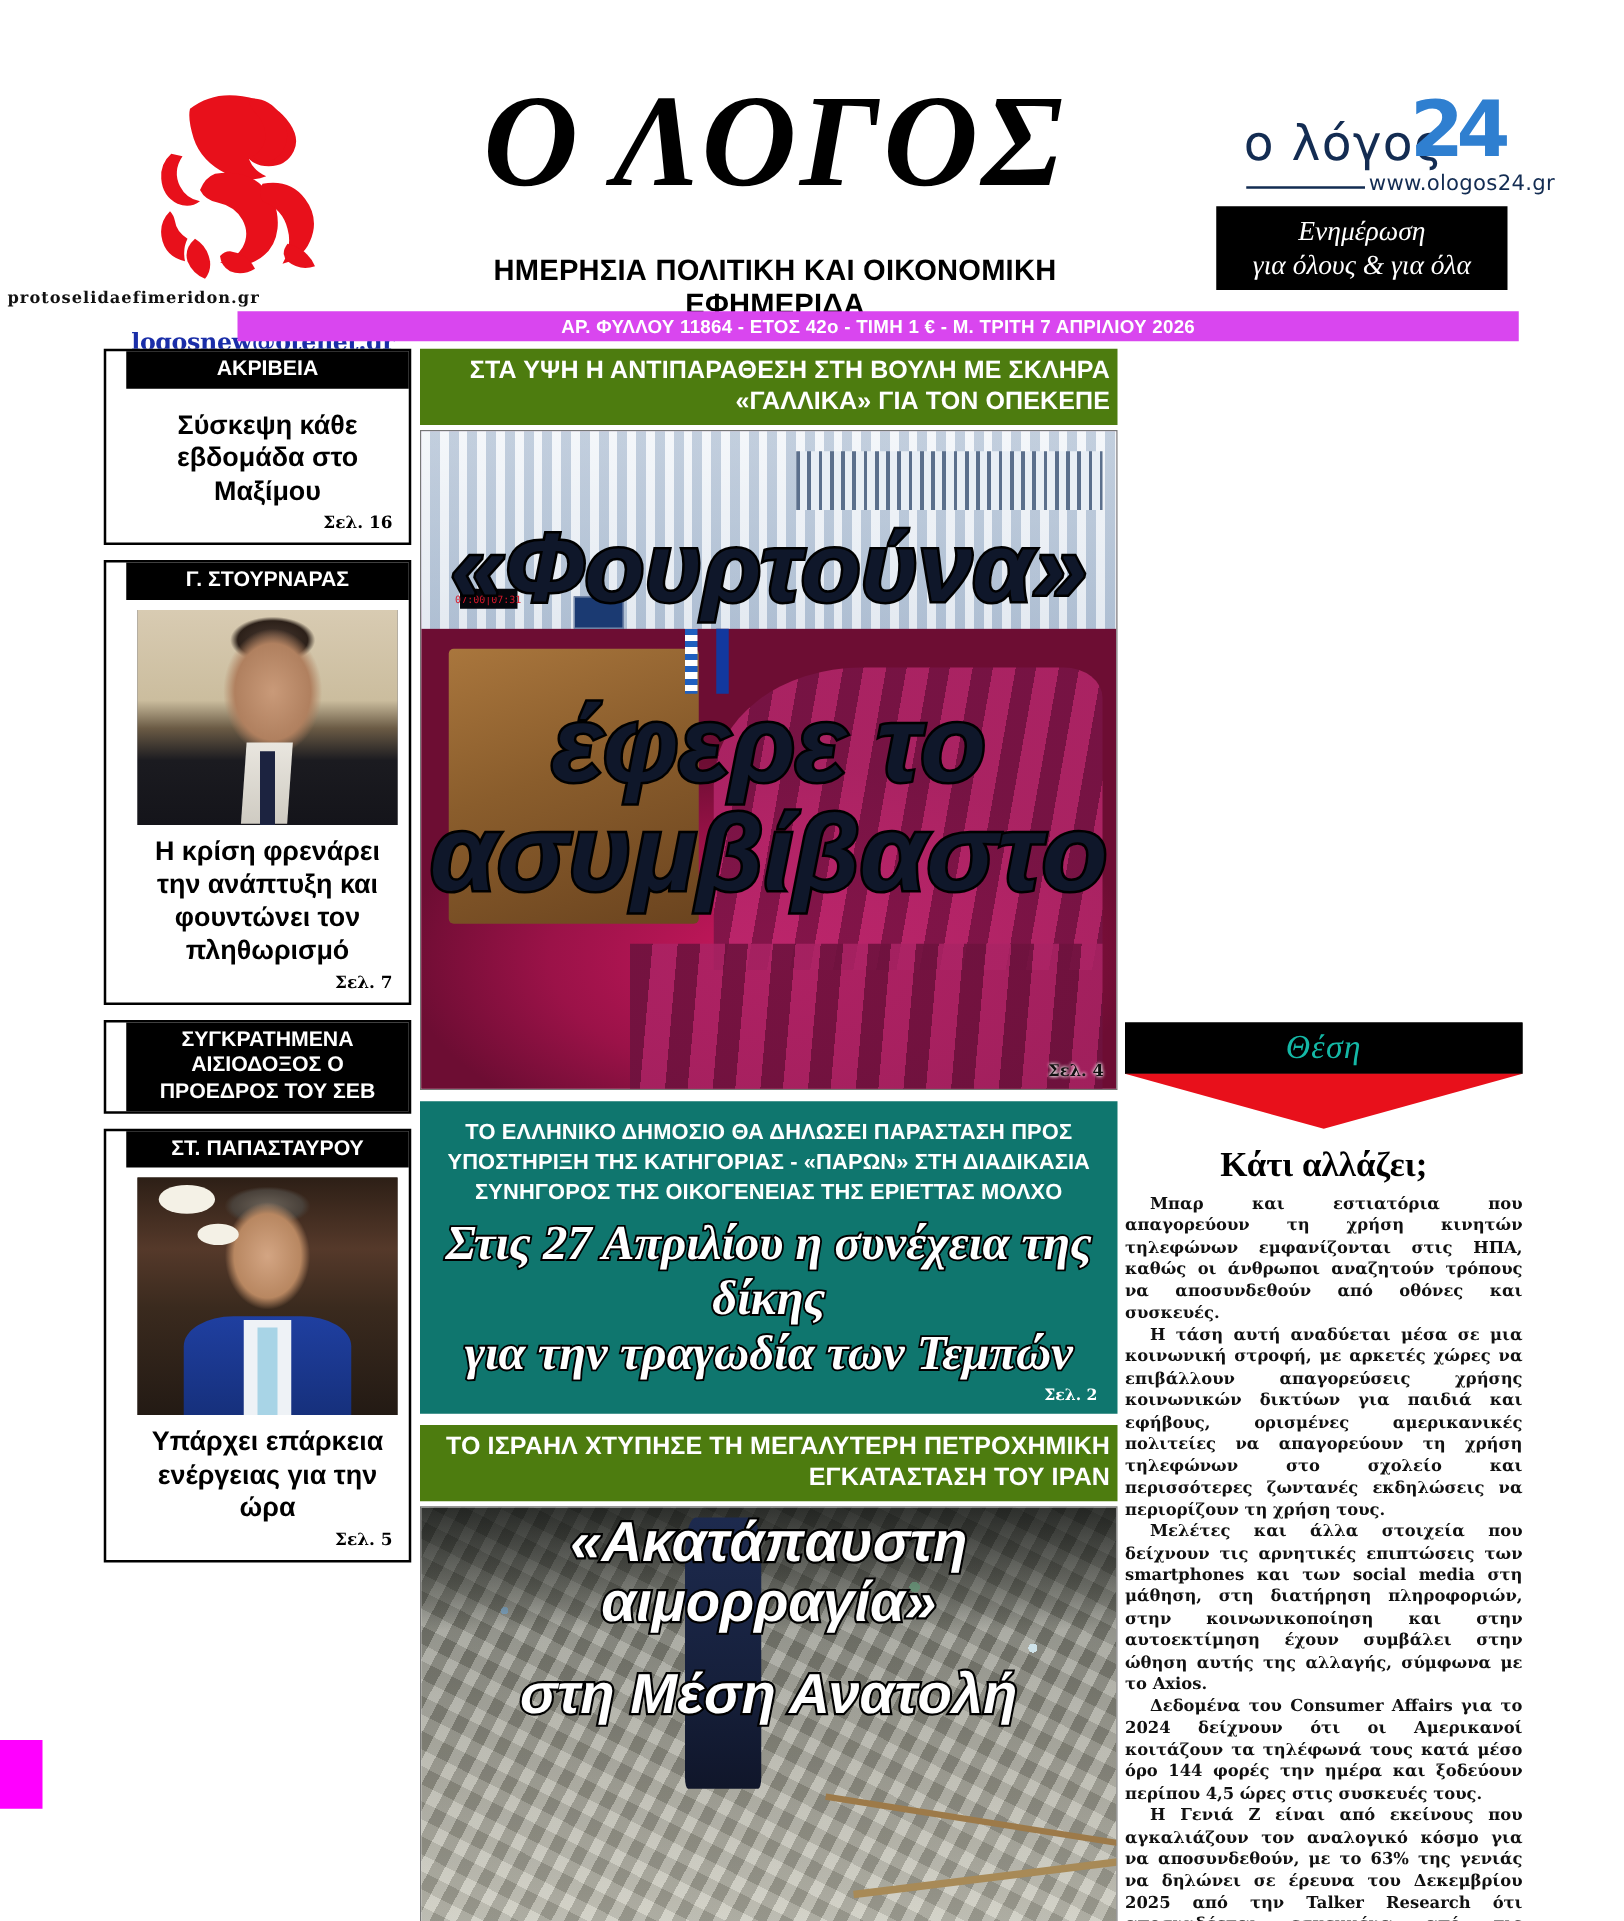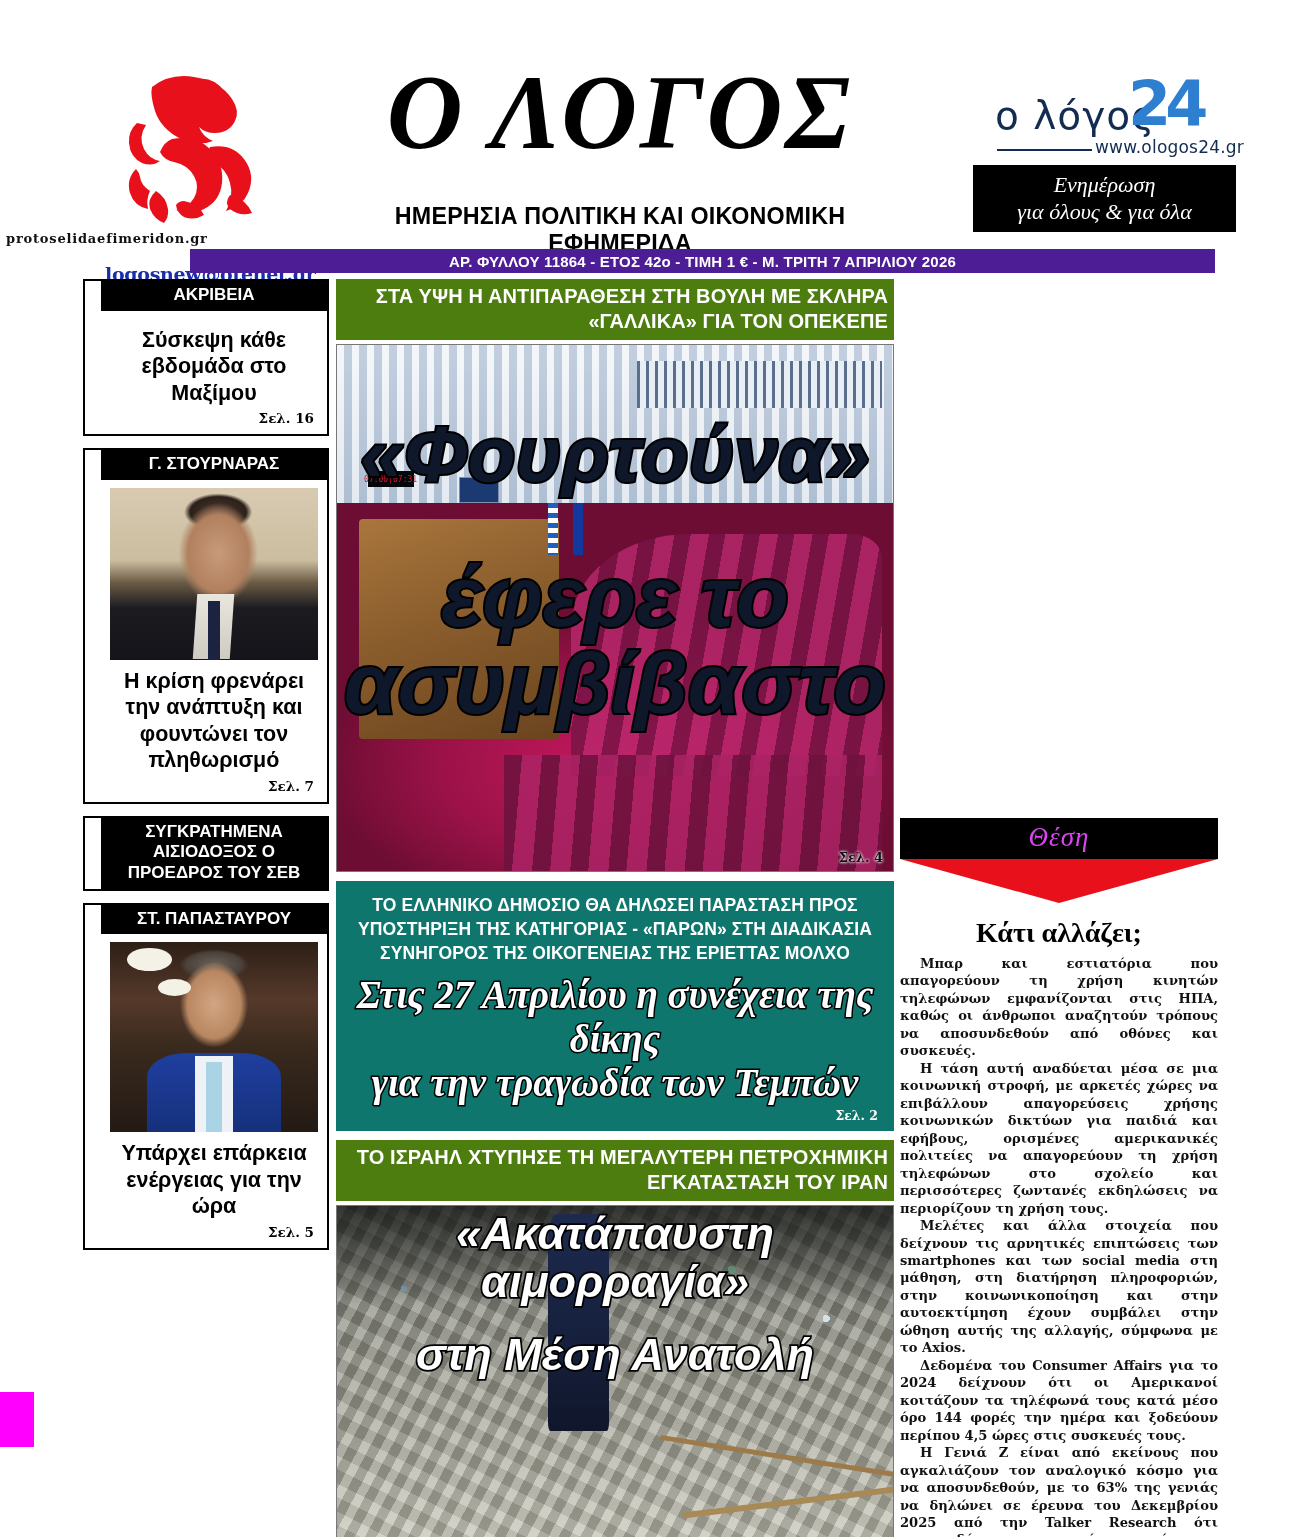--- a/index.html
+++ b/index.html
@@ -49,31 +49,31 @@
     position:absolute; left:133px; top:-2px;
     font-family:"DejaVu Sans", sans-serif; font-weight:700; font-size:62px;
     color:#2f7fd0; letter-spacing:-6px; line-height:1;
   }
   .brand-rule { position:absolute; left:2px; top:74px; width:95px; height:2px; background:#132c52; }
   .brand-url {
     position:absolute; left:100px; top:62px;
     font-family:"DejaVu Sans", sans-serif; font-size:17px; color:#132c52; letter-spacing:0.2px;
   }
   .brand-box {
-    position:absolute; left:973px; top:110px; width:263px; height:67px;
+    position:absolute; left:973px; top:110px; width:233px; height:67px;
     background:#000; color:#fff; display:flex; flex-direction:column;
     align-items:center; justify-content:center;
     font-family:"Liberation Serif", serif; font-style:italic; font-weight:400;
     font-size:22px; line-height:1.22;
   }
 
   
   .issuebar {
     position:absolute; left:190px; top:249px; width:1025px; height:24px;
-    background:#4c1d95; color:#fff; display:flex; align-items:center; justify-content:center;
+    background:#d946ef; color:#fff; display:flex; align-items:center; justify-content:center;
     font-weight:700; font-size:15px; letter-spacing:0.2px;
   }
 
   
   .col-left { position:absolute; left:83px; top:279px; width:246px; }
   .col-mid  { position:absolute; left:336px; top:279px; width:558px; }
   .col-right{ position:absolute; left:900px; top:279px; width:318px; }
 
   
   .card { border:2px solid #000; margin-bottom:12px; background:#fff;padding-left:16px; }
@@ -296,21 +296,21 @@
   .isr-l1, .isr-l2 {
     font-family:"Liberation Sans", sans-serif; font-weight:700; font-style:italic;
     color:#fff; -webkit-text-stroke:3.5px #000; paint-order: stroke fill;
     line-height:1.05;
   }
   .isr-l1 { font-size:45px; }
   .isr-l2 { font-size:45px; display:block; margin-top:26px; }
 
   
   .thesi-hd {
-    background:#000; color:#d946ef; text-align:center;
+    background:#000; color:#14b8a6; text-align:center;
     font-family:"Liberation Serif", serif; font-style:italic; font-weight:400;
     font-size:27px; padding:2px 0 4px; letter-spacing:1px;
     border:2px solid #000;
   }
   .thesi-arrow {
     width:0; height:0; margin:0 auto;
     border-left:159px solid transparent; border-right:159px solid transparent;
     border-top:44px solid #e8101b;
   }
   .op-title {

